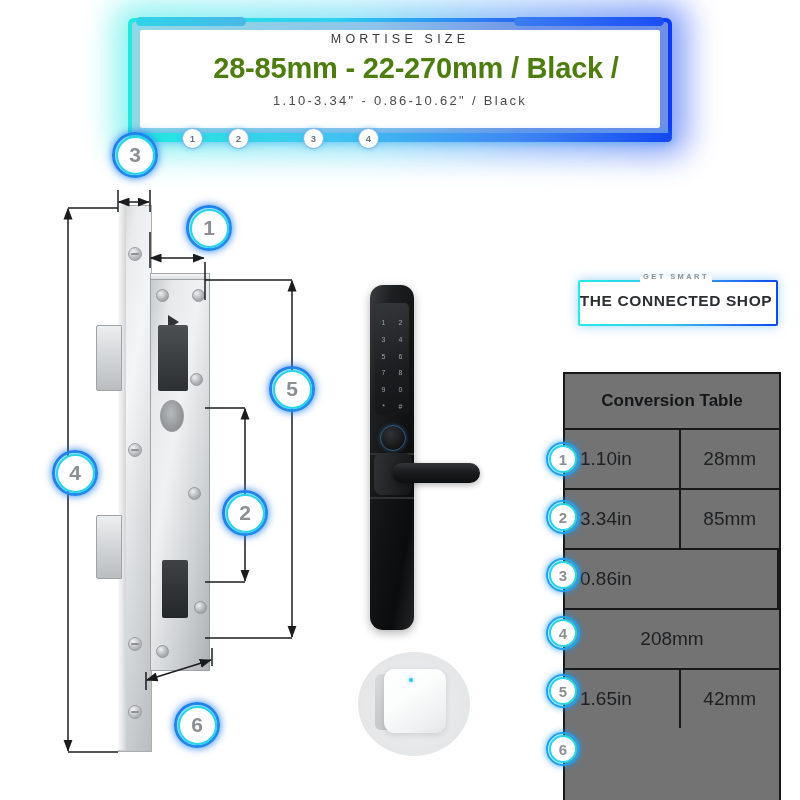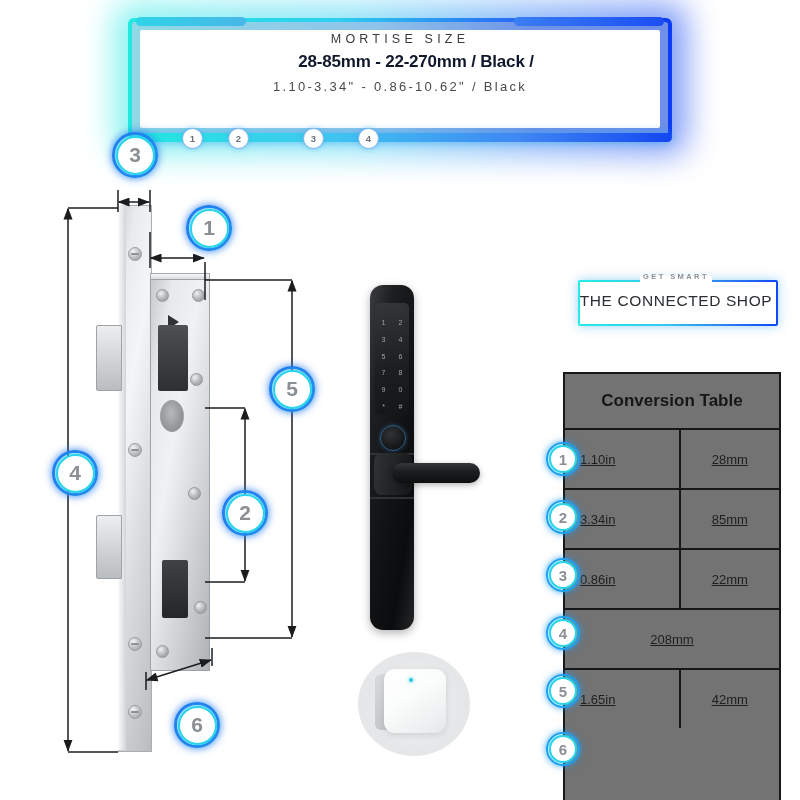--- a/index.html
+++ b/index.html
@@ -45,21 +45,21 @@
   .header-text{
     position:absolute;left:128px;top:24px;width:544px;height:108px;
     display:flex;flex-direction:column;align-items:center;justify-content:flex-start;
     text-align:center;z-index:6;
   }
   .kicker{
     font-size:12.5px;letter-spacing:4.2px;color:#3a3a3a;font-weight:400;
     margin-top:8px;
   }
   .title{
-    font-size:17px;font-weight:bold;color:#0f172a;line-height:1.16;margin-top:6px;
+    font-size:29px;font-weight:bold;color:#4d7c0f;line-height:1.16;margin-top:6px;
     letter-spacing:-0.2px;
     margin-left:32px;
   }
   .subtitle{
     font-size:13px;letter-spacing:2.3px;color:#4a4a4a;margin-top:7px;
     font-family:"Liberation Sans", sans-serif;
   }
 
   
   .track{
@@ -242,42 +242,42 @@
   .logo-notch{
     position:absolute;top:4px;height:9px;background:#fff;
   }
   .logo-getsmart{
     position:absolute;left:0;top:0;width:196px;text-align:center;
     font-size:7.5px;letter-spacing:2.4px;color:#8b9196;font-weight:bold;
     z-index:3;
   }
   .logo-name{
     position:absolute;left:0;top:20px;width:196px;text-align:center;
-    font-size:15.5px;letter-spacing:.6px;color:#2b2f33;font-weight:400;
+    font-size:15.5px;letter-spacing:.6px;color:#2b2f33;font-weight:700;
     z-index:3;font-family:"Liberation Sans", sans-serif;
   }
 
   
   .ctable{
     position:absolute;left:563px;top:372px;width:218px;height:464px;
     border:2.6px solid #17181a;background:#737373;z-index:4;
     box-sizing:border-box;
   }
   .ct-head{
     height:54px;border-bottom:2.6px solid #17181a;
     display:flex;align-items:center;justify-content:center;
     font-size:17px;font-weight:bold;color:#141618;
   }
   .ct-row{
     height:58.1px;display:flex;border-bottom:2.2px solid #17181a;
   }
   .ct-row:last-child{border-bottom:none;}
   .ct-cell{
     flex:1;display:flex;align-items:center;
-    font-size:13px;color:#1d1f21;text-decoration:underline;
+    font-size:19px;color:#1d1f21;
   }
   .ct-cell.in{padding-left:15px;border-right:2.2px solid #17181a;}
   .ct-cell.mm{justify-content:center;}
   .tbadge{
     position:absolute;width:34px;height:34px;border-radius:50%;
     display:flex;align-items:center;justify-content:center;z-index:9;
   }
   .tbadge::before{
     content:"";position:absolute;inset:0;border-radius:50%;
     border:2.4px solid #2196f3;
@@ -455,21 +455,20 @@
     <div class="ct-row">
       <div class="ct-cell in">1.10in</div>
       <div class="ct-cell mm">28mm</div>
     </div>
     <div class="ct-row">
       <div class="ct-cell in">3.34in</div>
       <div class="ct-cell mm">85mm</div>
     </div>
     <div class="ct-row">
       <div class="ct-cell in">0.86in</div>
-      <div class="ct-cell mm">22mm</div>
     </div>
     <div class="ct-row">
       <div class="ct-cell mm">208mm</div>
     </div>
     <div class="ct-row">
       <div class="ct-cell in">1.65in</div>
       <div class="ct-cell mm">42mm</div>
     </div>
   </div>
 

